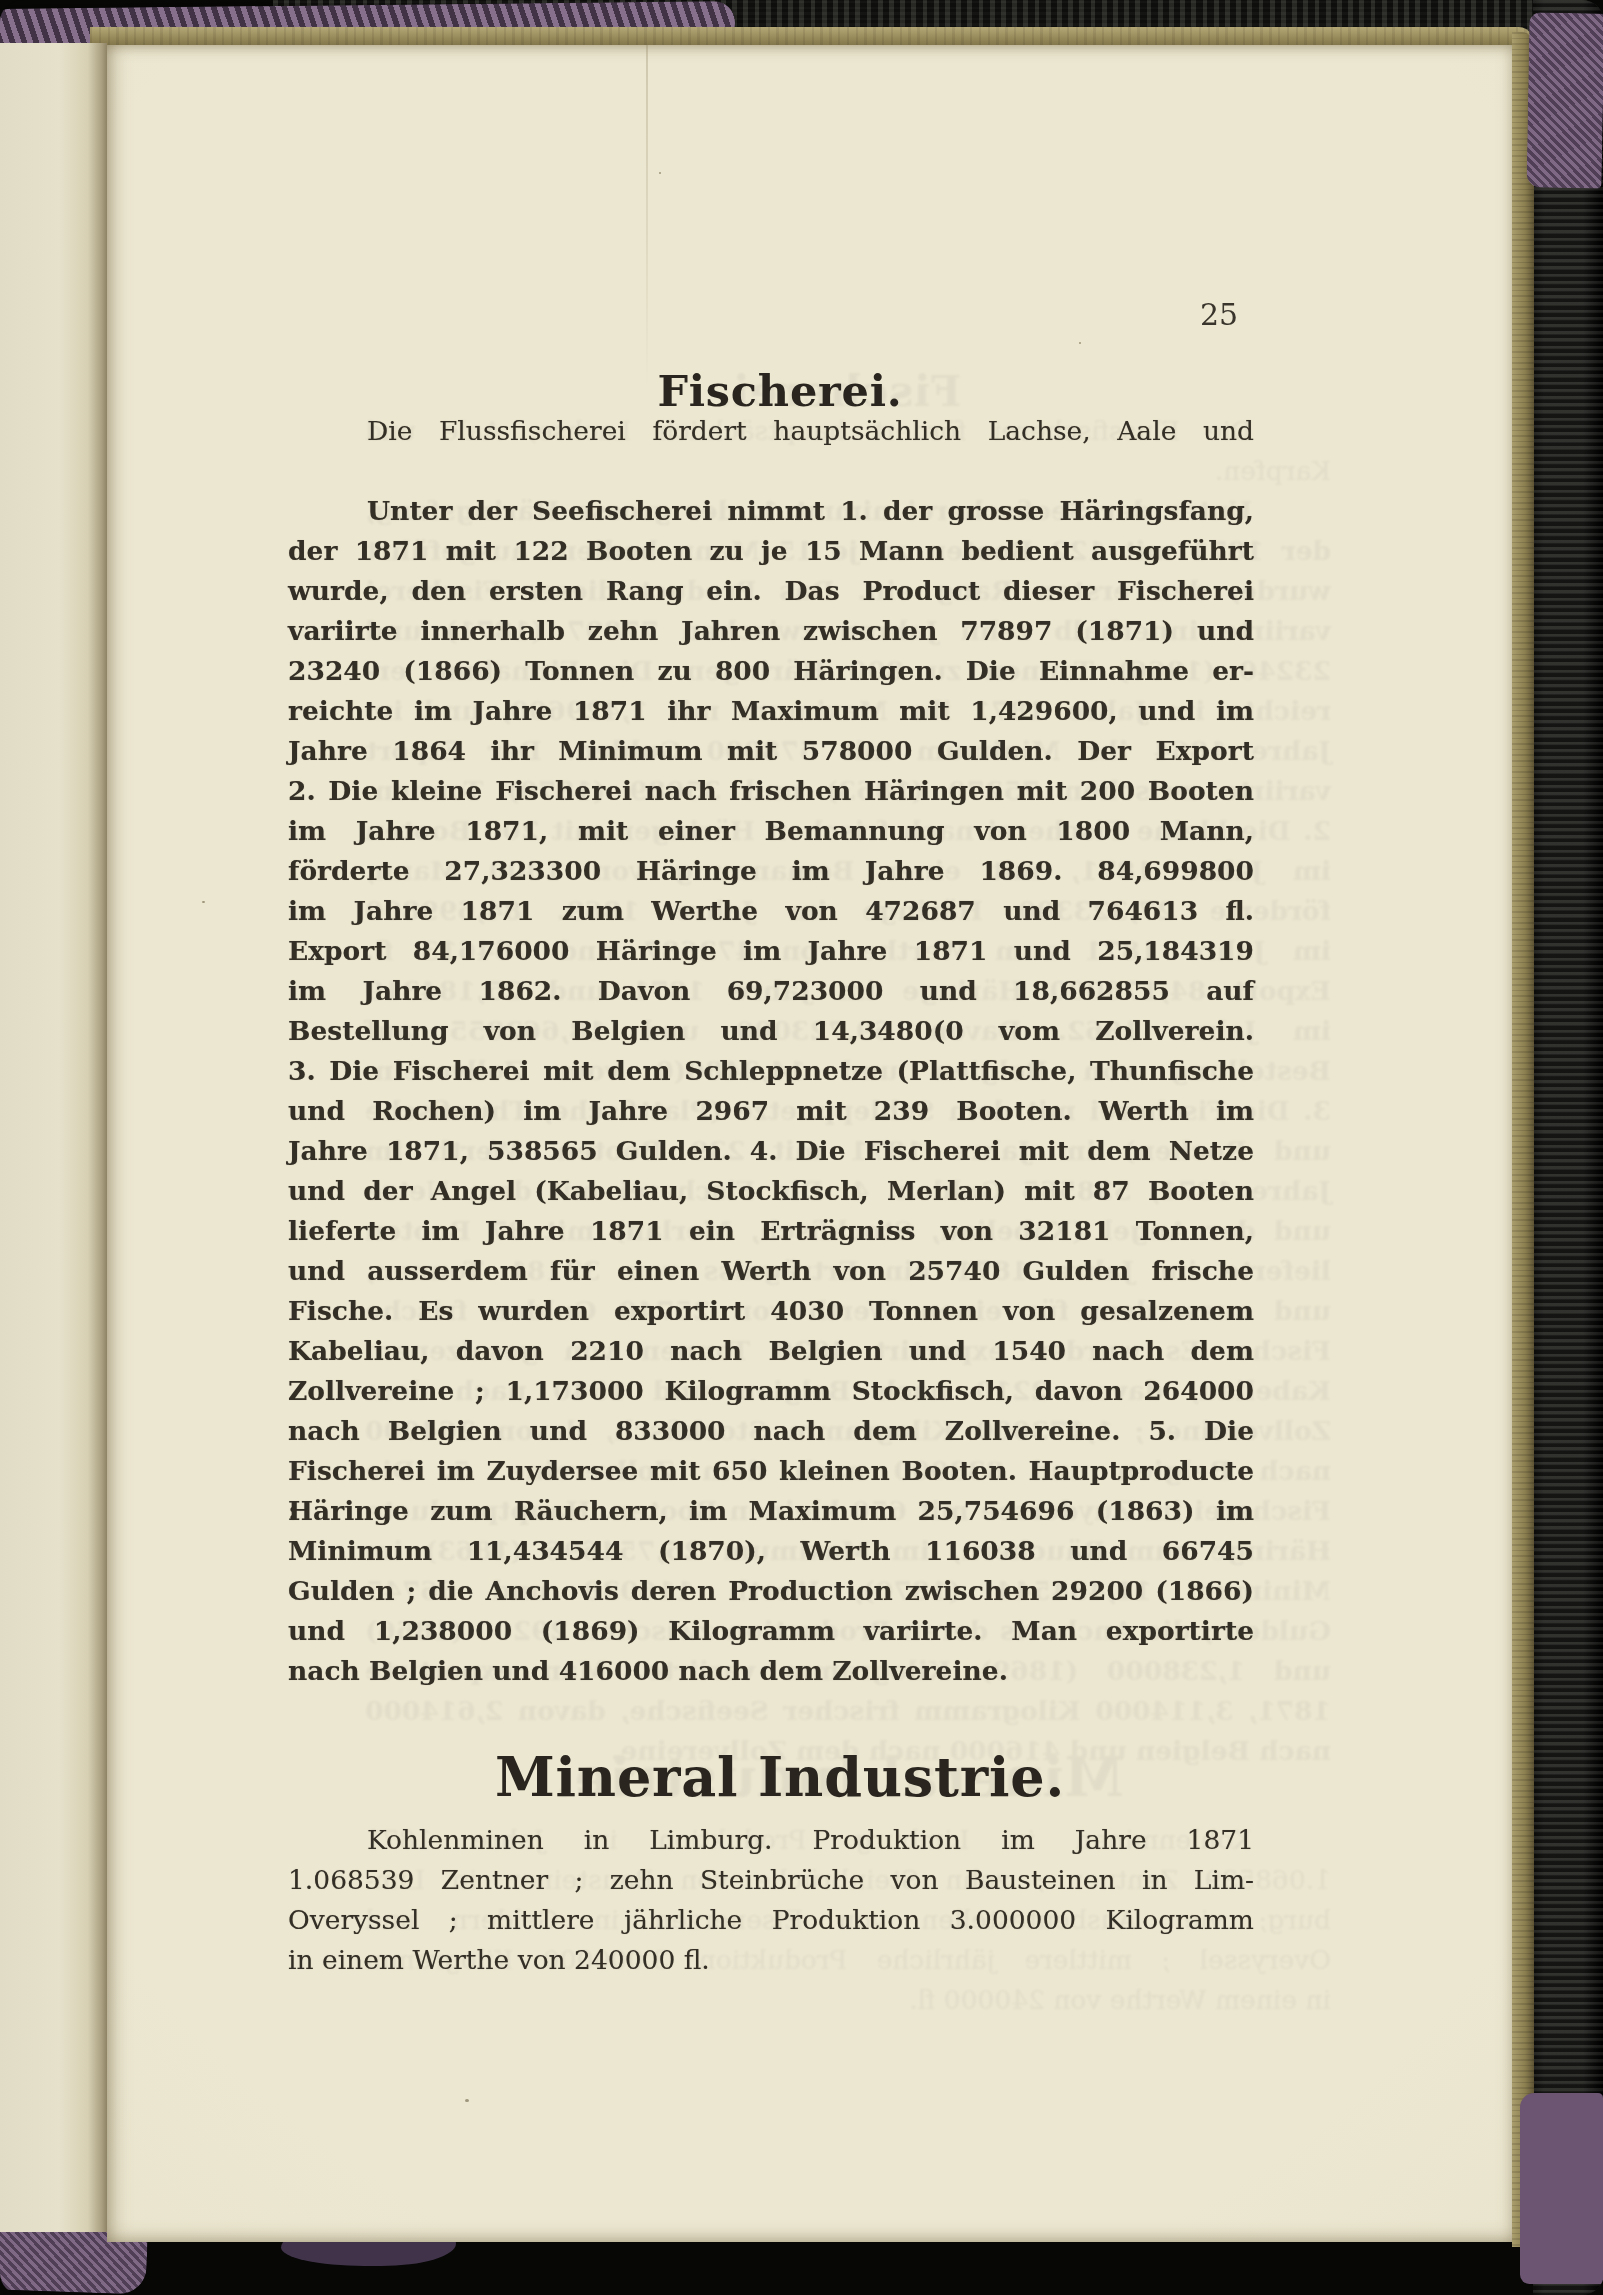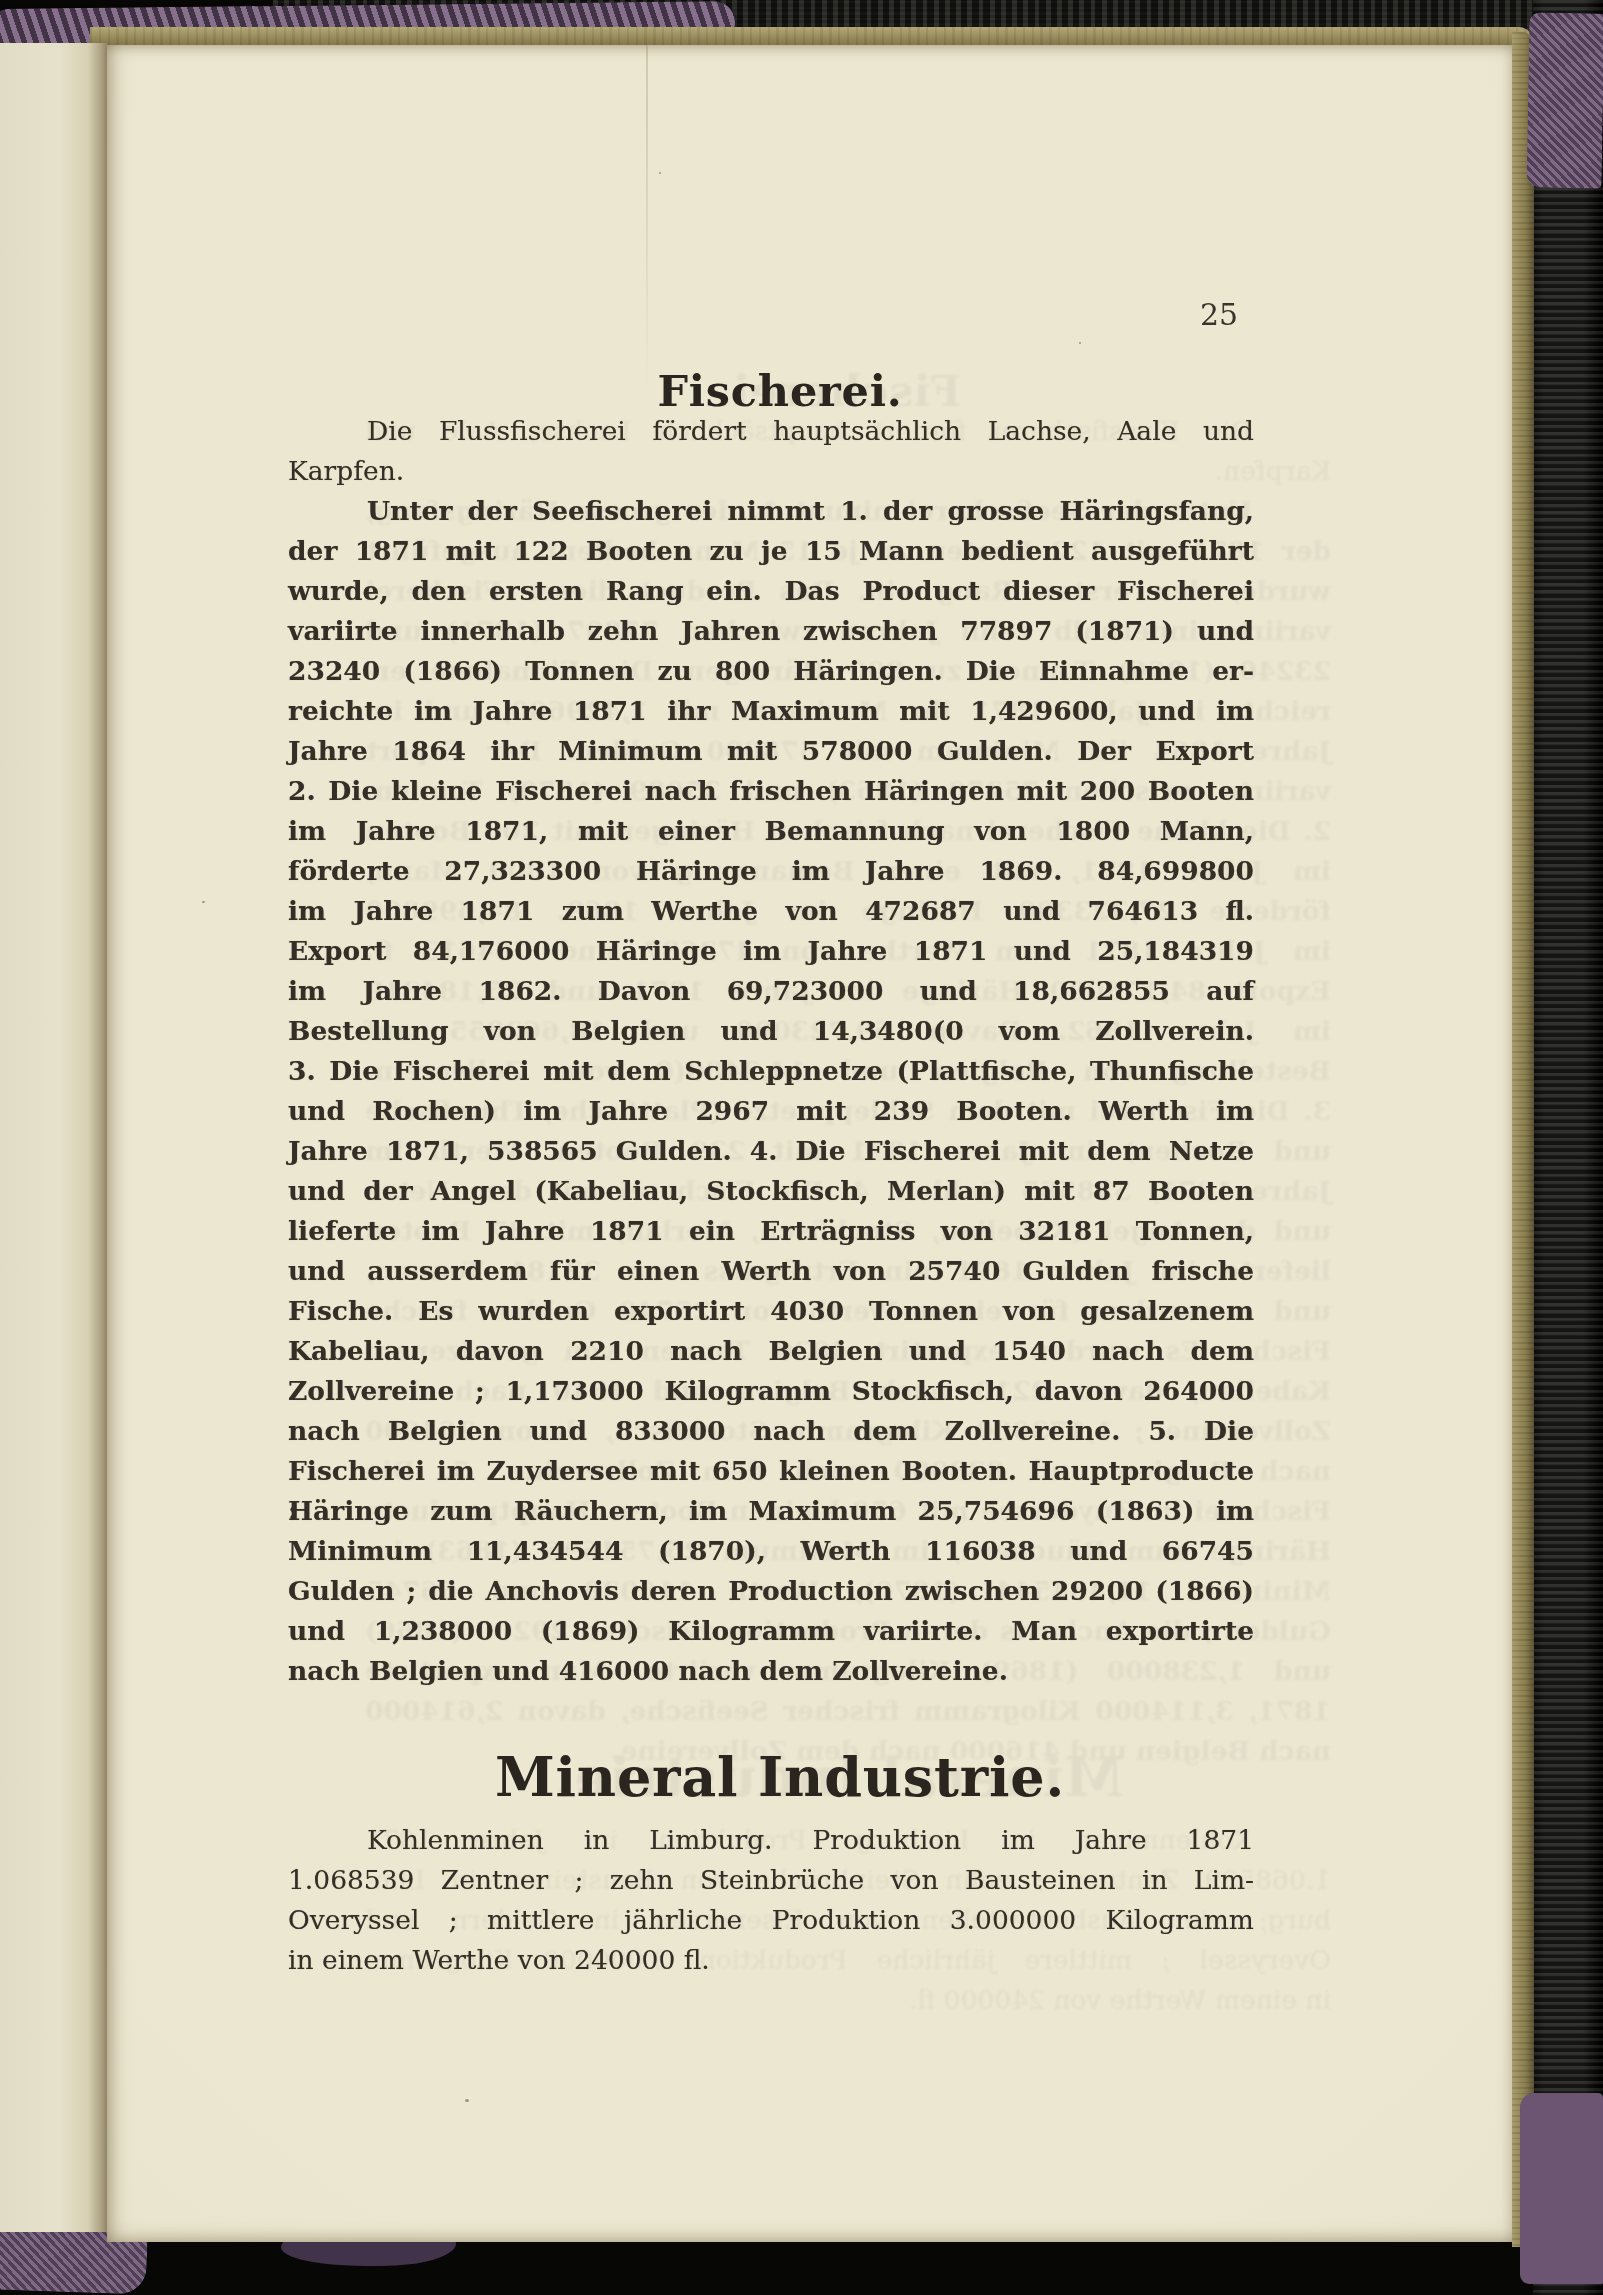--- a/index.html
+++ b/index.html
@@ -1,17 +1,17 @@
 <!DOCTYPE html>
 <html style="font-size:13px"><head>
 <meta charset="utf-8">
 <style>
   html,body{margin:0;padding:0;background:#070706;}
   .scene{position:relative;width:1604px;height:2295px;background:#070706;overflow:hidden;
-         font-family:"DejaVu Serif","Liberation Serif",serif;}
+         font-family:"DejaVu Serif","Liberation Serif",serif;border-radius:22px;}
 
   
   .top-cloth{position:absolute;left:273px;top:0;width:1331px;height:37px;
     background:#151513;
     background-image:repeating-linear-gradient(90deg,rgba(125,125,118,.18) 0 4.8px,rgba(0,0,0,.35) 4.8px 11.2px),
                      repeating-linear-gradient(0deg,rgba(90,90,85,.15) 0 2.4px,transparent 2.4px 5.6px);}
   .headband{position:absolute;left:-11.2px;top:4.8px;width:746px;height:43px;border-radius:21px;
     transform:rotate(-.6deg);
     background:#725d78;
     background-image:repeating-linear-gradient(72deg,rgba(26,16,30,.55) 0 5.6px,rgba(196,168,200,.25) 5.6px 11.2px);
@@ -145,21 +145,20 @@
     <div class="speck s2"></div>
     <div class="speck s3"></div>
     <div class="speck s4"></div>
 
     <div class="pagenum">25</div>
 
     <h1 class="h h1">Fischerei.</h1>
 
     <div class="para para1">
         <div class="line indent">Die Flussfischerei fördert hauptsächlich Lachse, Aale und</div>
-        <div class="line flush">Karpfen.</div>
       </div>
 
     <div class="para para2">
         <div class="line indent">Unter der Seefischerei nimmt 1. der grosse Häringsfang,</div>
         <div class="line">der 1871 mit 122 Booten zu je 15 Mann bedient ausgeführt</div>
         <div class="line">wurde, den ersten Rang ein. Das Product dieser Fischerei</div>
         <div class="line">variirte innerhalb zehn Jahren zwischen 77897 (1871) und</div>
         <div class="line">23240 (1866) Tonnen zu 800 Häringen. Die Einnahme er-</div>
         <div class="line">reichte im Jahre 1871 ihr Maximum mit 1,429600, und im</div>
         <div class="line">Jahre 1864 ihr Minimum mit 578000 Gulden. Der Export</div>

